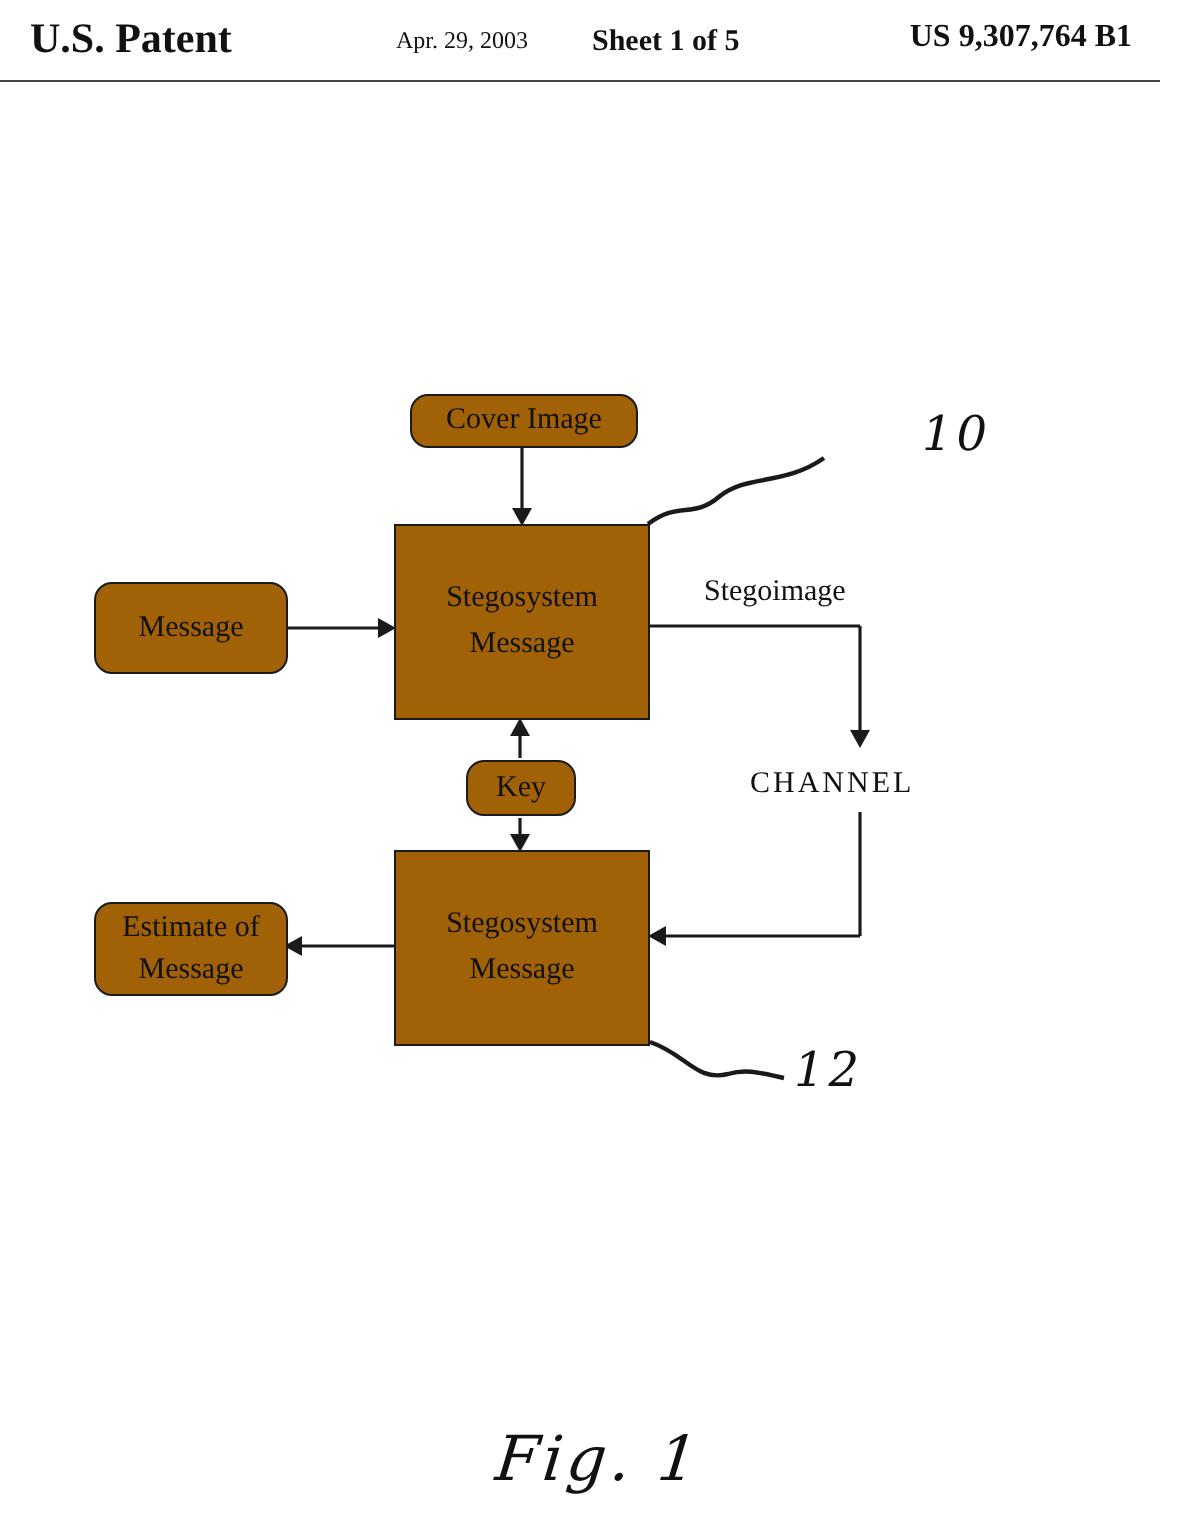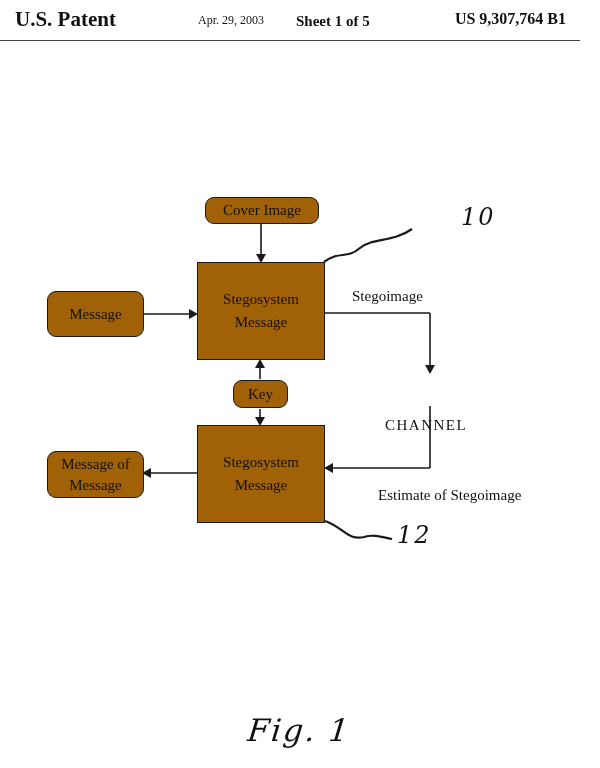--- a/index.html
+++ b/index.html
@@ -73,21 +73,21 @@
   .box-decoder  { left: 197px; top: 425px; width: 128px; height: 98px; }
   .box-estmsg   { left: 47px;  top: 451px; width: 97px;  height: 47px; line-height: 21px; }
 
   
   .lbl {
     position: absolute;
     font-size: 15px;
     white-space: nowrap;
   }
   .lbl-stego    { left: 352px; top: 288px; }
-  .lbl-channel  { left: 385px; top: 384px; letter-spacing: 1.5px; margin-top: 33px; }
+  .lbl-channel  { left: 375px; top: 384px; letter-spacing: 1.5px; }
   .lbl-eststego { left: 378px; top: 487px; }
 
   .ref-num {
     position: absolute;
     font-size: 24px;
     font-style: italic;
     font-family: "DejaVu Serif", serif;
     letter-spacing: 2px;
   }
   .ref-10 { left: 417px; top: 203px; margin-left: 44px; }
@@ -175,26 +175,25 @@
   <div class="box rounded box-key">
     <span>Key</span>
   </div>
 
   <div class="box box-decoder">
     <span>Stegosystem</span>
     <span>Message</span>
   </div>
 
   <div class="box rounded box-estmsg">
-    <span>Message of</span>
+    <span>Estimate of</span>
     <span>Message</span>
   </div>
 
   <div class="lbl lbl-stego">Stegoimage</div>
   <div class="lbl lbl-channel">CHANNEL</div>
-  <div class="lbl lbl-eststego">Estimate of Stegoimage</div>
 
   <div class="ref-num ref-10">10</div>
   <div class="ref-num ref-12">12</div>
 
   <div class="fig-label">Fig. 1</div>
 
 </div>
 
 </body></html>

